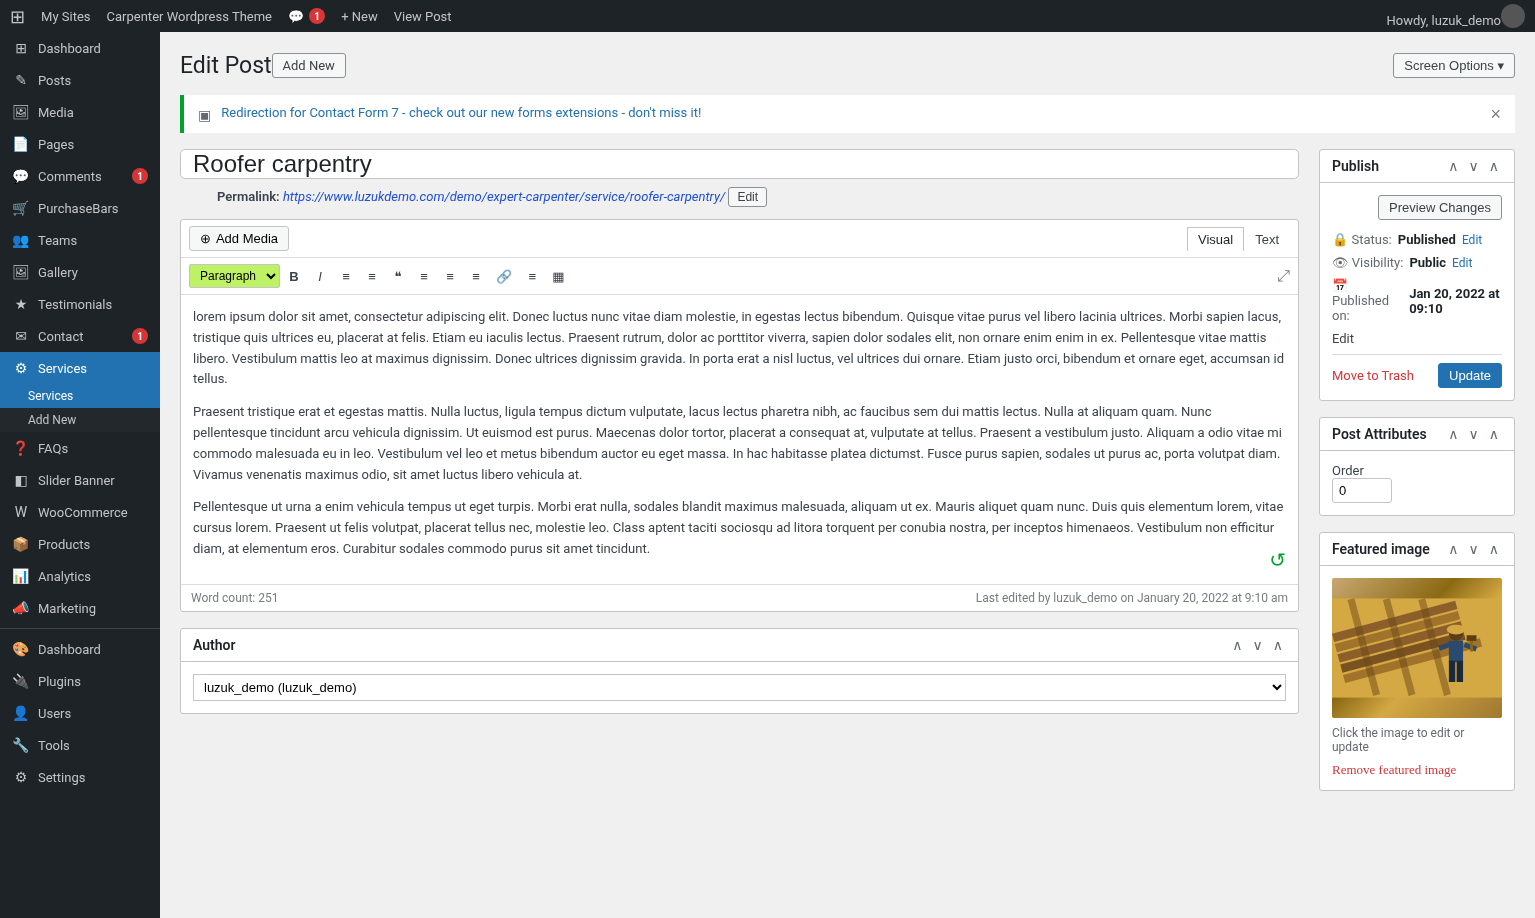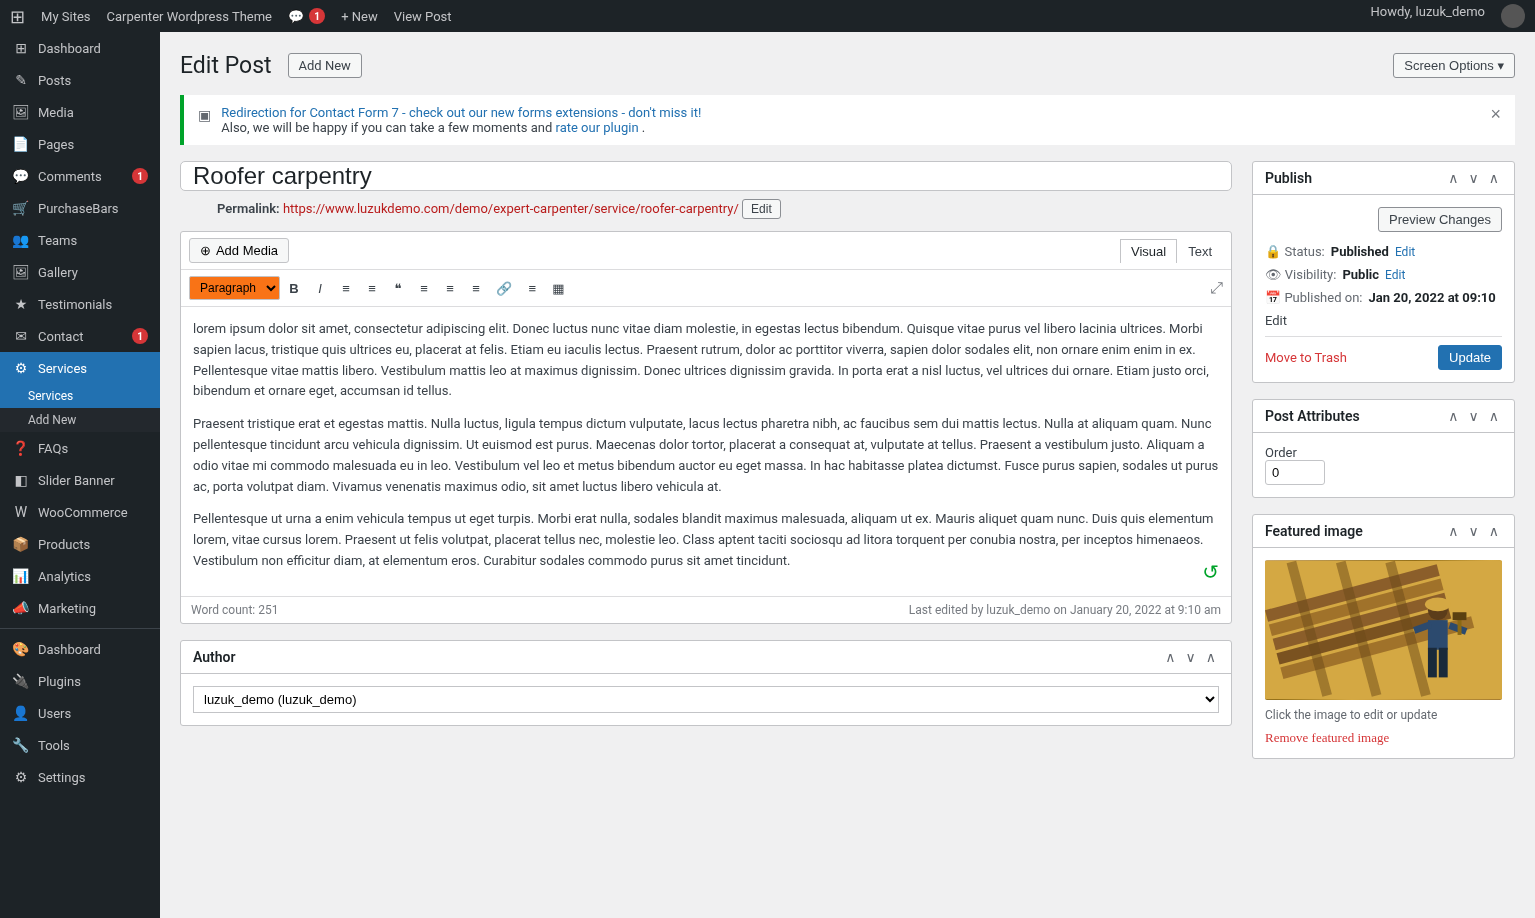--- a/index.html
+++ b/index.html
@@ -21,21 +21,21 @@
     #wpadminbar .ab-item {
       color: #c3c4c7;
       font-size: 13px;
       display: flex;
       align-items: center;
       gap: 5px;
       cursor: pointer;
       text-decoration: none;
     }
     #wpadminbar .wp-logo { color: #c3c4c7; font-size: 18px; }
-    #wpadminbar .ab-right { margin-left: auto; display: flex; align-items: flex-start; gap: 16px; }
+    #wpadminbar .ab-right { margin-left: auto; display: flex; align-items: flex-end; gap: 0; }
     #wpadminbar .howdy { color: #c3c4c7; font-size: 13px; }
     .comment-badge {
       background: #d63638;
       color: #fff;
       border-radius: 50%;
       width: 16px; height: 16px;
       display: inline-flex;
       align-items: center;
       justify-content: center;
       font-size: 10px;
@@ -98,21 +98,21 @@
       overflow-y: auto;
     }
 
     
     .page-header {
       display: flex;
       align-items: center;
       justify-content: space-between;
       margin-bottom: 16px;
     }
-    .page-header-left { display: flex; align-items: center; gap: 16px; }
+    .page-header-left { display: flex; align-items: center; gap: 0; }
     .page-title { font-size: 23px; font-weight: 400; color: #1d2327; }
     .button {
       background: #f6f7f7;
       border: 1px solid #8c8f94;
       color: #3c434a;
       padding: 4px 10px;
       border-radius: 3px;
       cursor: pointer;
       font-size: 13px;
       text-decoration: none;
@@ -160,42 +160,42 @@
       line-height: 1;
     }
 
     
     .edit-area {
       display: flex;
       gap: 20px;
       align-items: flex-start;
     }
     .edit-main { flex: 1; min-width: 0; }
-    .edit-sidebar { width: 263px; flex-shrink: 0; }
+    .edit-sidebar { width: 196px; flex-shrink: 0; }
 
     
     .post-title-input {
       width: 100%;
       padding: 0 12px;
       font-size: 24px;
       font-weight: 400;
       border: 1px solid #c3c4c7;
       border-radius: 5px;
       background: #fff;
       color: #1d2327;
       margin-bottom: 8px;
     }
 
     
     .permalink-row {
       font-size: 13px;
       margin-bottom: 12px;
       color: #3c434a;
     }
-    .permalink-row a { color: #b91c1c; text-decoration: none; }
+    .permalink-row a { color: #1d4ed8; text-decoration: none; font-style: italic; }
     .permalink-row strong { font-weight: 600; margin-left: 37px; }
 
     
     .editor-wrap {
       background: #fff;
       border: 1px solid #c3c4c7;
       border-radius: 3px;
     }
     .editor-tabs {
       display: flex;
@@ -222,21 +222,21 @@
     .editor-toolbar-row {
       display: flex;
       align-items: center;
       gap: 2px;
       padding: 6px 8px;
       border-bottom: 1px solid #dcdcde;
       flex-wrap: wrap;
     }
     .toolbar-select {
       border: 1px solid #c3c4c7;
-      background: #f97316;
+      background: #bef264;
       padding: 3px 6px;
       font-size: 12px;
       cursor: pointer;
       border-radius: 2px;
     }
     .toolbar-btn {
       background: none;
       border: 1px solid transparent;
       padding: 3px 5px;
       cursor: pointer;
@@ -504,25 +504,20 @@
         <h1 class="page-title">Edit Post</h1>
         <a class="button">Add New</a>
       </div>
       <button class="screen-options-btn">Screen Options ▾</button>
     </div>
 
     <div class="notice">
       <span class="notice-icon">▣</span>
       <div class="notice-content">
         <div><a>Redirection for Contact Form 7 - check out our new forms extensions - don't miss it!</a></div>
-        <div>
-          <span>Also, we will be happy if you can take a few moments and </span>
-          <a>rate our plugin</a>
-          <span>.</span>
-        </div>
       </div>
       <button class="notice-dismiss">×</button>
     </div>
 
     <div class="edit-area">
 
       <div class="edit-main">
         
         <input type="text" class="post-title-input" value="Roofer carpentry" style="">
 

